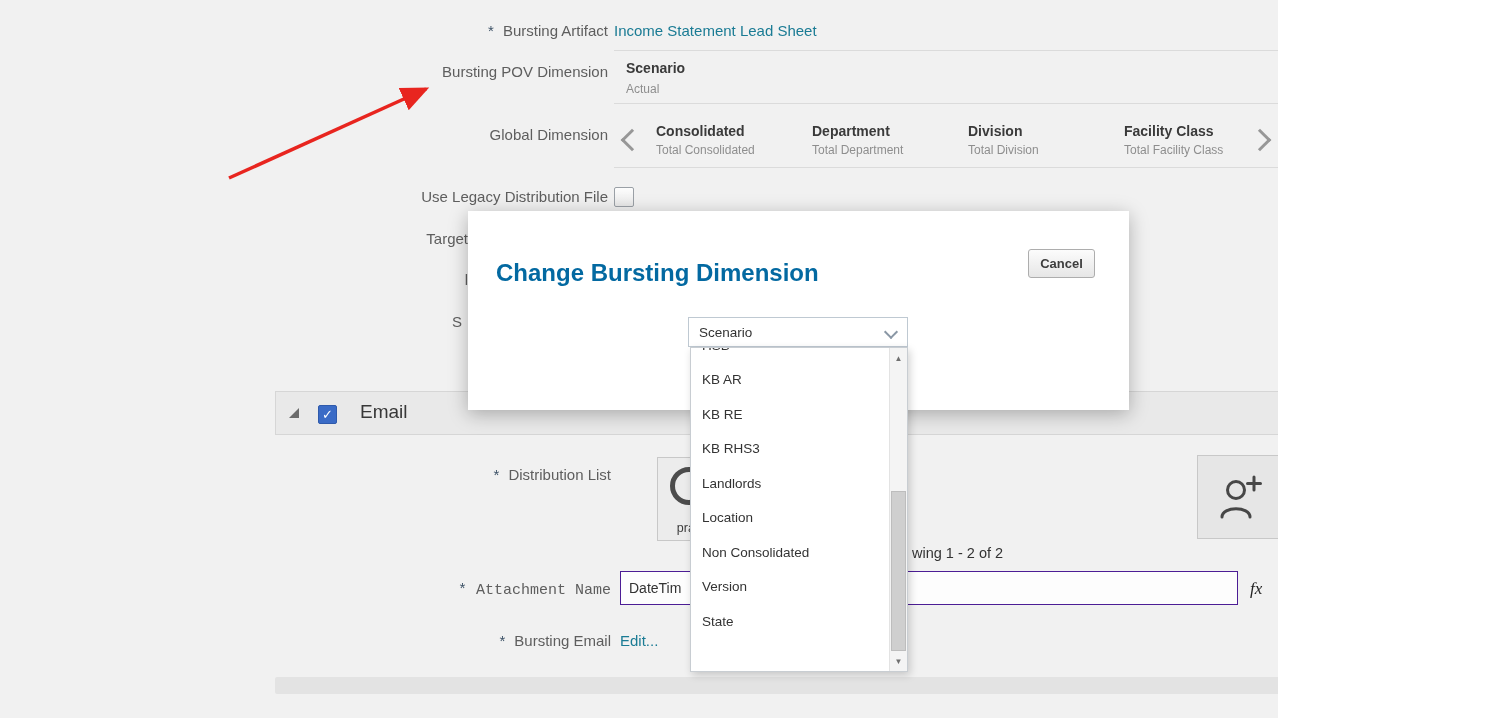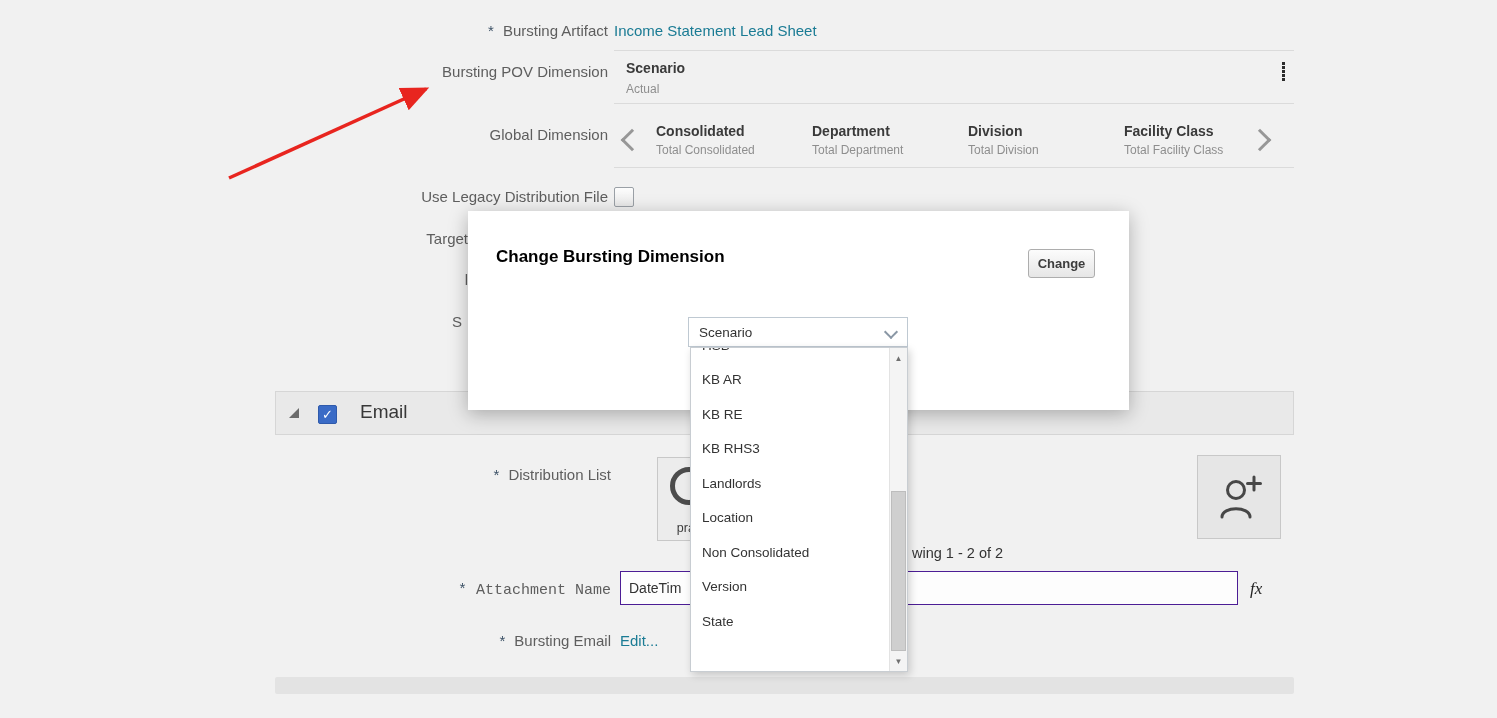--- a/index.html
+++ b/index.html
@@ -1,16 +1,16 @@
 <!DOCTYPE html>
 <html><head>
 <meta charset="utf-8">
 <style>
   html,body{margin:0;padding:0;background:#fff;}
-  #page{position:relative;width:1497px;height:718px;background:#f1f1f1;
+  #page{position:relative;width:1278px;height:718px;background:#f1f1f1;
         font-family:"Liberation Sans",sans-serif;overflow:hidden;}
   .abs{position:absolute;}
   .form-label{position:absolute;text-align:right;font-size:15px;color:#5e5e5e;white-space:nowrap;}
   .req{color:#3c5166;margin-right:9px;font-size:15px;}
   .link{color:#1a7b94;text-decoration:none;cursor:pointer;font-size:15px;}
   .divider{position:absolute;height:1px;background:#dbdbdb;}
   .dim-name{font-size:14px;font-weight:bold;color:#3a3a3a;white-space:nowrap;}
   .dim-member{font-size:12px;color:#8e8e8e;margin-top:4px;white-space:nowrap;}
   .carousel{position:absolute;left:656px;top:123px;display:flex;align-items:center;}
   .carousel-item{width:156px;cursor:pointer;}
@@ -37,21 +37,21 @@
   .text-input{position:absolute;left:620px;top:571px;width:618px;height:34px;box-sizing:border-box;
               border:1px solid #4c1d95;background:#fdfdfd;font-size:14px;color:#333;padding:0 8px;
               font-family:"Liberation Sans",sans-serif;}
   .fx{position:absolute;left:1250px;top:579px;font-family:"Liberation Serif",serif;font-style:italic;
       font-size:17px;color:#222;cursor:pointer;}
   .bottom-bar{position:absolute;left:275px;top:677px;width:1019px;height:17px;background:#e3e3e3;
               border-radius:2px;}
   
   .modal{position:absolute;left:468px;top:211px;width:661px;height:199px;background:#fff;z-index:10;
          box-shadow:0 4px 18px rgba(0,0,0,.28);}
-  .modal-title{position:absolute;left:28px;top:36px;font-size:17px;font-weight:bold;color:#000000;}
+  .modal-title{position:absolute;left:28px;top:48px;font-size:24px;font-weight:bold;color:#0369a1;}
   .btn{position:absolute;left:560px;top:38px;width:67px;height:29px;border:1px solid #adadad;border-radius:3px;
        background:linear-gradient(#fcfcfc,#e6e6e6);font-size:13px;font-weight:bold;color:#3d3d3d;
        font-family:"Liberation Sans",sans-serif;cursor:pointer;}
   .combobox{position:absolute;left:220px;top:106px;width:220px;height:30px;box-sizing:border-box;
             border:1px solid #bfc9d2;background:#fff;display:flex;align-items:center;
             padding-left:10px;font-size:13.5px;color:#333;cursor:pointer;}
   .combo-chev{position:absolute;right:11px;top:9px;width:8px;height:8px;border-right:2px solid #8a97a5;
               border-bottom:2px solid #8a97a5;transform:rotate(45deg);}
   
   .dropdown{position:absolute;left:690px;top:347px;width:218px;height:325px;background:#fff;z-index:20;
@@ -154,21 +154,21 @@
     <defs>
       <marker id="arrowhead" markerWidth="9" markerHeight="8" refX="7" refY="3.5" orient="auto" markerUnits="strokeWidth">
         <path d="M0,0 L8,3.5 L0,7 Z" fill="#e8251f"></path>
       </marker>
     </defs>
     <line x1="229" y1="178" x2="426" y2="89" stroke="#e8251f" stroke-width="3.5" marker-end="url(#arrowhead)"></line>
   </svg>
 
   <div class="modal">
     <div class="modal-title">Change Bursting Dimension</div>
-    <button class="btn">Change</button>
+    <button class="btn">Cancel</button>
     <div class="combobox">
       <span>Scenario</span>
       <span class="combo-chev"></span>
     </div>
   </div>
 
   <div class="dropdown">
     <div class="dd-viewport">
       <div class="dd-items">
           <div class="dd-item">HSB</div>

